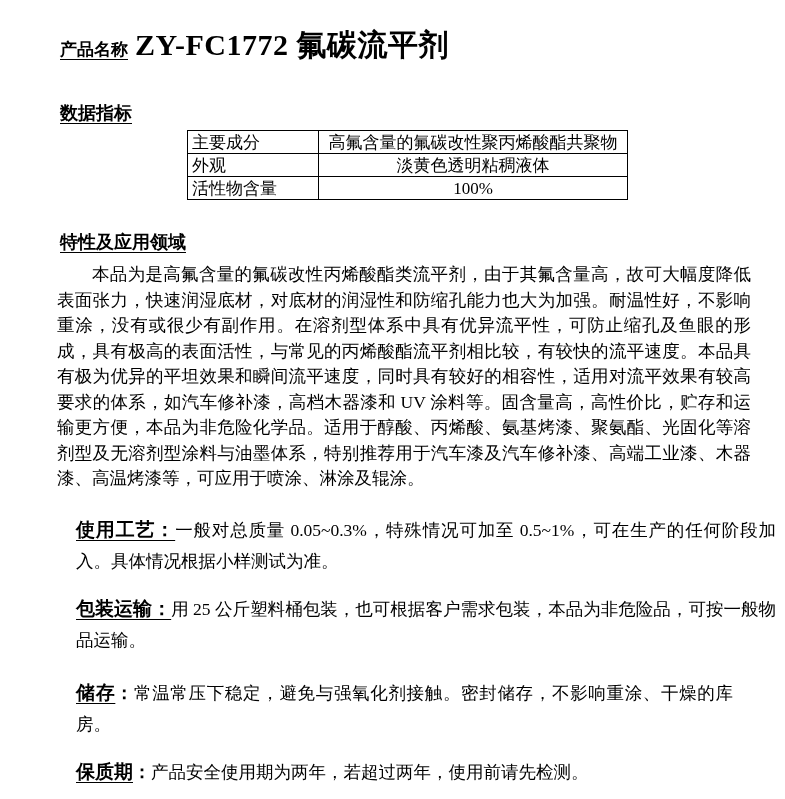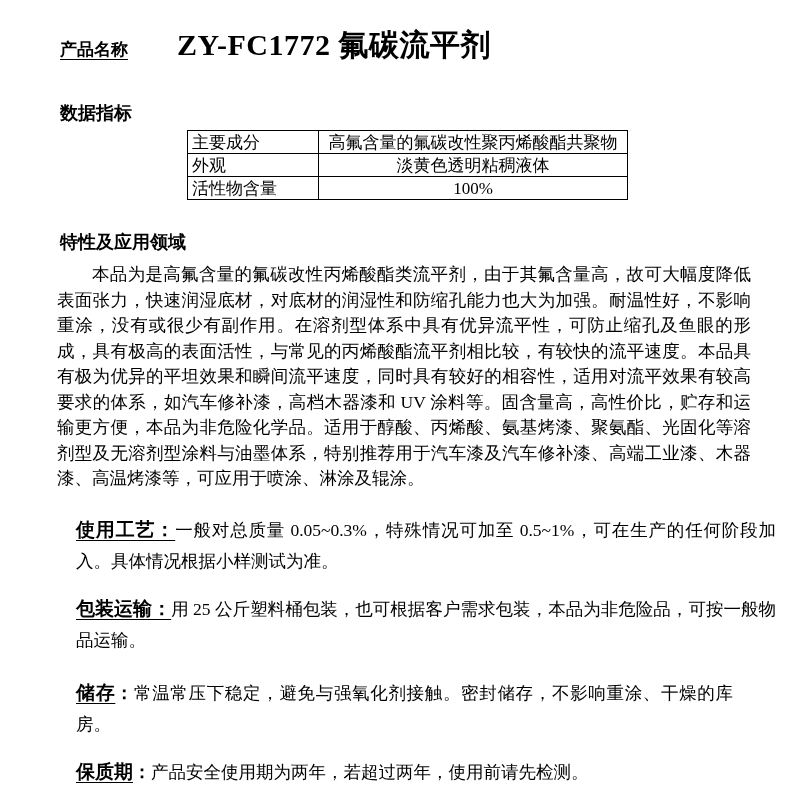--- a/index.html
+++ b/index.html
@@ -5,32 +5,32 @@
   html, body { margin: 0; padding: 0; background: #ffffff; }
   body {
     width: 785px; height: 799px;
     font-family: "Liberation Serif", "DejaVu Serif", serif;
     color: #000000;
     overflow: hidden;
   }
   .page { box-sizing: border-box; width: 785px; height: 799px; padding: 18px 36px 0 60px; }
 
   
-  .header-row { display: flex; align-items: center; gap: 42px; }
+  .header-row { display: flex; align-items: center; }
   .product-label {
     font-size: 17px; font-weight: bold;
     text-decoration: underline; text-underline-offset: 4px;
     white-space: nowrap; padding-top: 8px;
   }
   .doc-title { font-size: 30px; font-weight: bold; margin: 7px; letter-spacing: 0.5px; white-space: nowrap; }
 
   
   .section-heading {
     font-size: 18px; font-weight: bold;
-    text-underline-offset: 4px;
+    text-decoration: underline; text-underline-offset: 4px;
     margin: 0; white-space: nowrap;
   }
   .h-data { margin-top: 28px; }
   .h-features { margin-top: 30px; }
 
   
   table.spec { border-collapse: collapse; margin: 5px 0 0 127px; table-layout: fixed; }
   table.spec td {
     border: 1px solid #000; font-size: 17px; line-height: 21px;
     padding: 0 4px; height: 22px; vertical-align: middle; overflow: hidden; white-space: nowrap;

